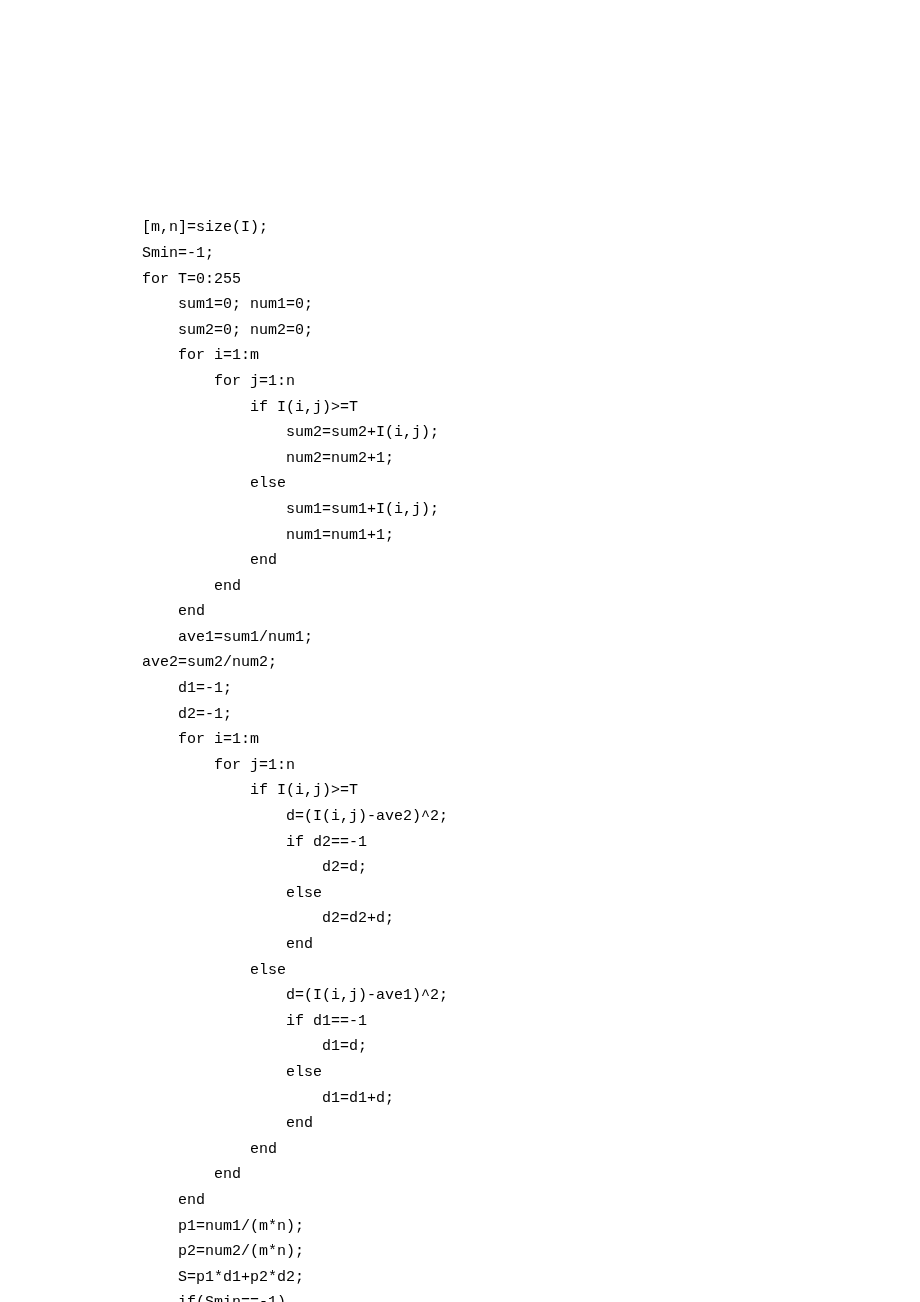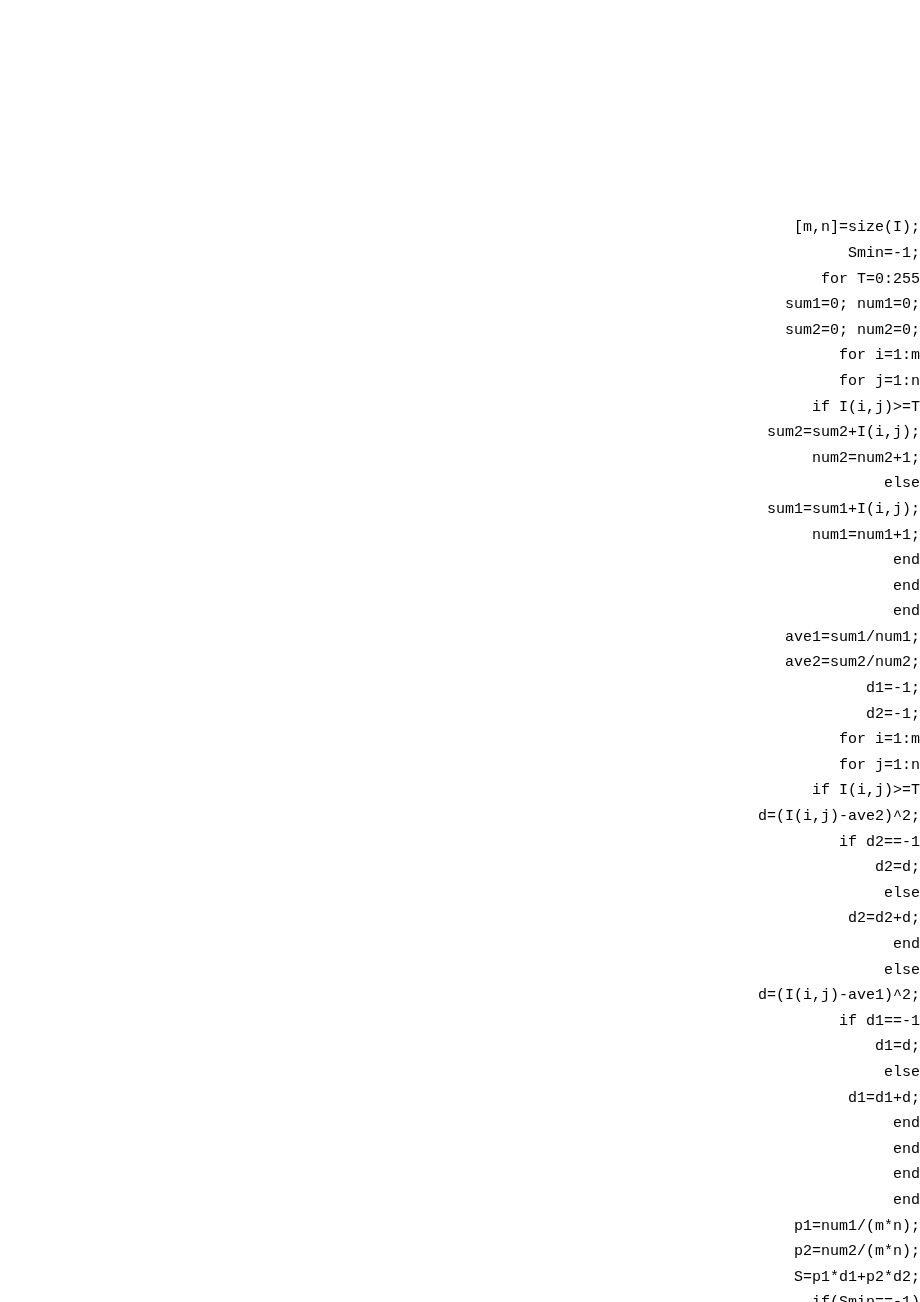--- a/index.html
+++ b/index.html
@@ -6,21 +6,21 @@
   html, body { width: 920px; background: #ffffff; }
   body {
     padding: 113px 0 0 142px;
     font-family: "SimSun", "NSimSun", "Courier New", monospace;
     font-size: 15px;
     line-height: 25.6px;
     color: #000000;
     white-space: pre;
   }
   .code-block { display: block; }
-  .line { display: block; text-align: right; }
+  .line { display: block; }
 </style>
 </head>
 <body>
 
 
 
 <div class="code-block"><span class="line">[m,n]=size(I);</span><span class="line">Smin=-1;</span><span class="line">for T=0:255</span><span class="line">    sum1=0; num1=0;</span><span class="line">    sum2=0; num2=0;</span><span class="line">    for i=1:m</span><span class="line">        for j=1:n</span><span class="line">            if I(i,j)&gt;=T</span><span class="line">                sum2=sum2+I(i,j);</span><span class="line">                num2=num2+1;</span><span class="line">            else</span><span class="line">                sum1=sum1+I(i,j);</span><span class="line">                num1=num1+1;</span><span class="line">            end</span><span class="line">        end</span><span class="line">    end</span><span class="line">    ave1=sum1/num1;</span><span class="line">ave2=sum2/num2;</span><span class="line">    d1=-1;</span><span class="line">    d2=-1;</span><span class="line">    for i=1:m</span><span class="line">        for j=1:n</span><span class="line">            if I(i,j)&gt;=T</span><span class="line">                d=(I(i,j)-ave2)^2;</span><span class="line">                if d2==-1</span><span class="line">                    d2=d;</span><span class="line">                else</span><span class="line">                    d2=d2+d;</span><span class="line">                end</span><span class="line">            else</span><span class="line">                d=(I(i,j)-ave1)^2;</span><span class="line">                if d1==-1</span><span class="line">                    d1=d;</span><span class="line">                else</span><span class="line">                    d1=d1+d;</span><span class="line">                end</span><span class="line">            end</span><span class="line">        end</span><span class="line">    end</span><span class="line">    p1=num1/(m*n);</span><span class="line">    p2=num2/(m*n);</span><span class="line">    S=p1*d1+p2*d2;</span><span class="line">    if(Smin==-1)</span></div>
 
 
 

